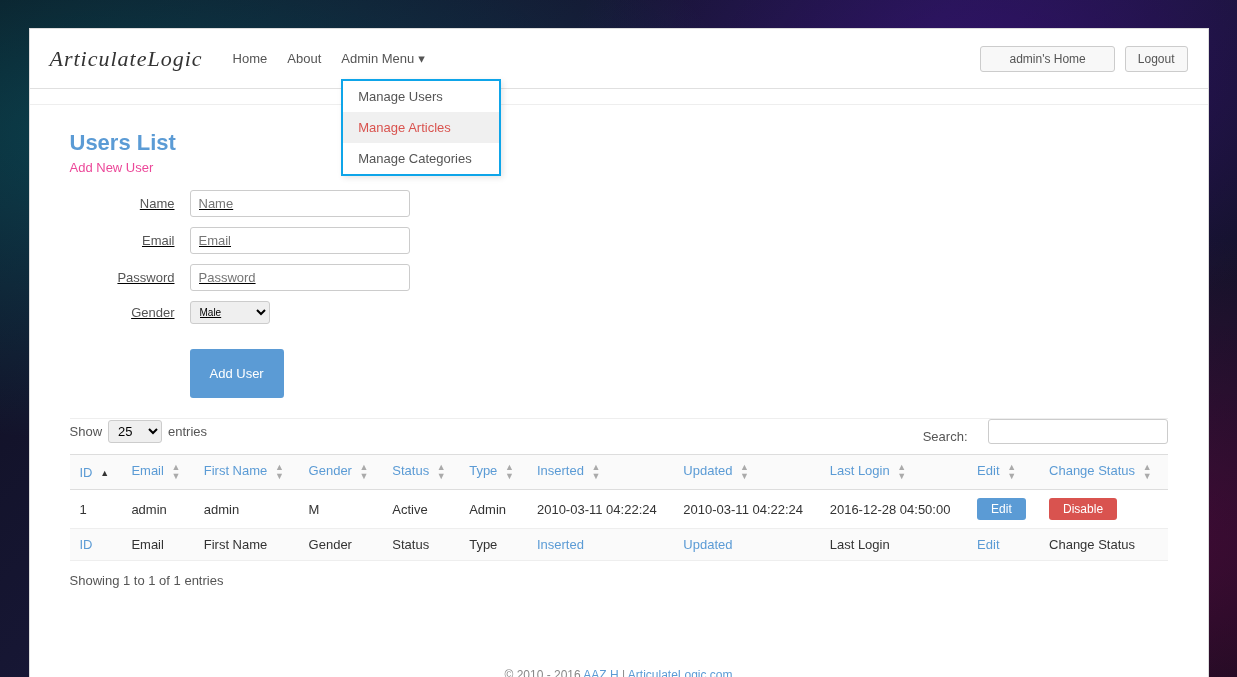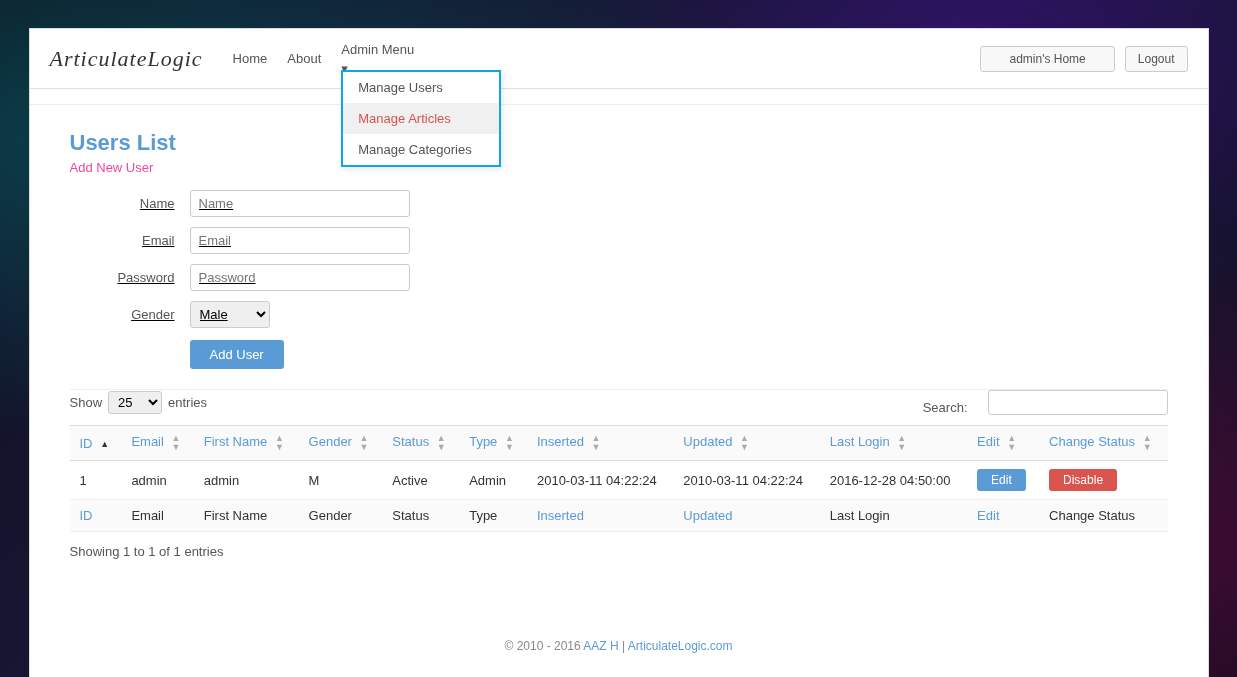--- a/index.html
+++ b/index.html
@@ -69,21 +69,20 @@
     }
     .admin-menu-btn {
       color: #555;
       background: none;
       border: none;
       cursor: pointer;
       font-size: 13px;
       display: flex;
       align-items: flex-start;
       gap: 4px;
-      flex-direction: column;
     }
     .dropdown-menu {
       position: absolute;
       top: 28px;
       left: 0;
       background: white;
       border: 2px solid #0ea5e9;
       min-width: 160px;
       z-index: 100;
       box-shadow: 2px 2px 6px rgba(0,0,0,0.1);
@@ -162,32 +161,32 @@
       border: 1px solid #ccc;
       border-radius: 3px;
       font-size: 13px;
       color: #aaa;
     }
     .form-select {
       width: 80px;
       padding: 4px 5px;
       border: 1px solid #ccc;
       border-radius: 3px;
-      font-size: 13px;
+      font-size: 10px;
     }
     .btn-add-user {
       background: #5b9bd5;
       color: white;
       border: none;
       border-radius: 3px;
-      padding: 7px 20px;
+      padding: 17px 20px;
       font-size: 13px;
       cursor: pointer;
       margin-left: 120px;
-      margin-top: 2px;
+      margin-top: 15px;
     }
     
     .table-controls {
       display: flex;
       align-items: center;
       justify-content: space-between;
       margin-bottom: 10px;
     }
     .show-entries {
       display: flex;

